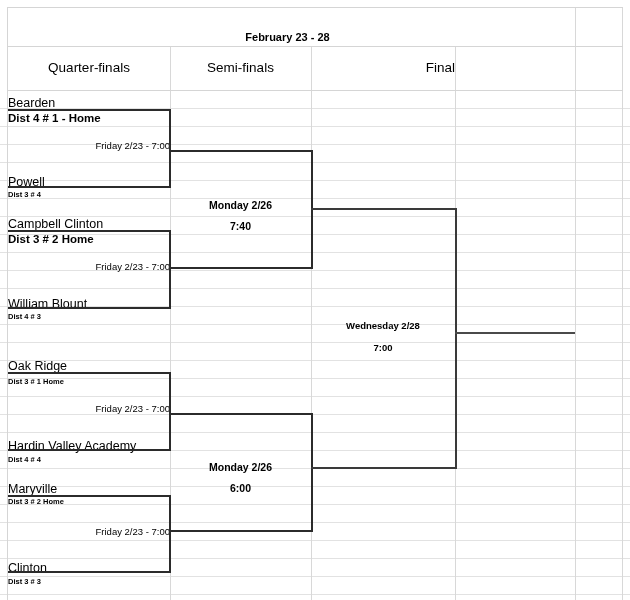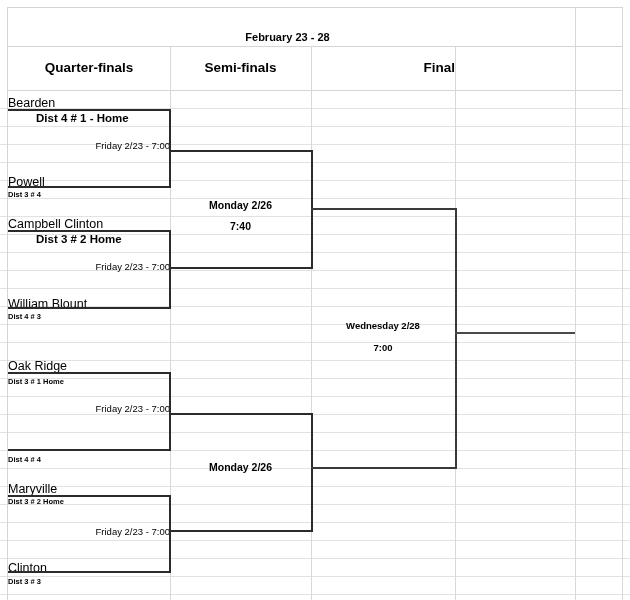--- a/index.html
+++ b/index.html
@@ -34,35 +34,34 @@
   .title-main {
     left:0; top:7px; width:575px; text-align:center;
     font-size:19px; font-weight:bold; line-height:24px;
     letter-spacing:0.3px;
   }
   .title-sub {
     left:0; top:30px; width:575px; text-align:center;
     font-size:11px; font-weight:bold; line-height:14px;
   }
   .round-head {
-    font-size:13.5px; font-weight:bold; line-height:44px;
+    font-size:13.5px; font-weight:normal; line-height:44px;
     text-align:center; top:46px;
   }
   .rh-qf   { left:8px;   width:162px; }
   .rh-sf   { left:170px; width:141px; }
   .rh-fin  { left:311px; width:144px;text-align:right; }
 
   .team {
     font-size:12.5px; font-weight:normal; line-height:13px;
     left:8px;
   }
   .seed-big {
     font-size:11.5px; font-weight:bold; line-height:13px;
     left:8px;
-    margin-left:28px;
   }
   .seed-small {
     font-size:7.5px; font-weight:bold; line-height:10px;
     left:8px;
   }
   .gametime {
     font-size:9.5px; font-weight:normal; line-height:12px;
     left:8px; width:162px; text-align:right;
   }
   .sf-label {
@@ -152,20 +151,21 @@
   <div class="cell team" style="top:298px">William Blount</div>
   <div class="cell seed-small" style="top:312px">Dist 4 # 3</div>
 
   <div class="bl-h" style="left:8px;   top:230px; width:163px"></div>
   <div class="bl-v" style="left:169px; top:230px; height:78px"></div>
   <div class="bl-h" style="left:8px;   top:307px; width:163px"></div>
 
   <div class="cell team" style="top:360px">Oak Ridge</div>
   <div class="cell seed-small" style="top:377px">Dist 3  # 1   Home</div>
   <div class="cell gametime" style="top:403px">Friday 2/23  -  7:00</div>
+  <div class="cell team" style="top:440px">Hardin Valley Academy</div>
   <div class="cell seed-small" style="top:455px">Dist 4 # 4</div>
 
   <div class="bl-h" style="left:8px;   top:372px; width:163px"></div>
   <div class="bl-v" style="left:169px; top:372px; height:78px"></div>
   <div class="bl-h" style="left:8px;   top:449px; width:163px"></div>
 
   <div class="cell team" style="top:483px">Maryville</div>
   <div class="cell seed-small" style="top:497px">Dist 3  # 2   Home</div>
   <div class="cell gametime" style="top:526px">Friday 2/23  -  7:00</div>
   <div class="cell team" style="top:562px">Clinton</div>
@@ -176,20 +176,21 @@
   <div class="bl-h" style="left:8px;   top:571px; width:163px"></div>
 
   <div class="cell sf-label" style="top:199px">Monday 2/26</div>
   <div class="cell sf-label" style="top:220px">7:40</div>
 
   <div class="bl-h" style="left:169px; top:150px; width:144px"></div>
   <div class="bl-v" style="left:311px; top:150px; height:119px"></div>
   <div class="bl-h" style="left:169px; top:267px; width:144px"></div>
 
   <div class="cell sf-label" style="top:461px">Monday 2/26</div>
+  <div class="cell sf-label" style="top:482px">6:00</div>
 
   <div class="bl-h" style="left:169px; top:413px; width:144px"></div>
   <div class="bl-v" style="left:311px; top:413px; height:119px"></div>
   <div class="bl-h" style="left:169px; top:530px; width:144px"></div>
 
   <div class="cell fin-label" style="top:320px">Wednesday 2/28</div>
   <div class="cell fin-label" style="top:342px">7:00</div>
 
   <div class="bl-h thin" style="left:311px; top:208px; width:146px"></div>
   <div class="bl-v thin" style="left:455px; top:208px; height:261px"></div>

